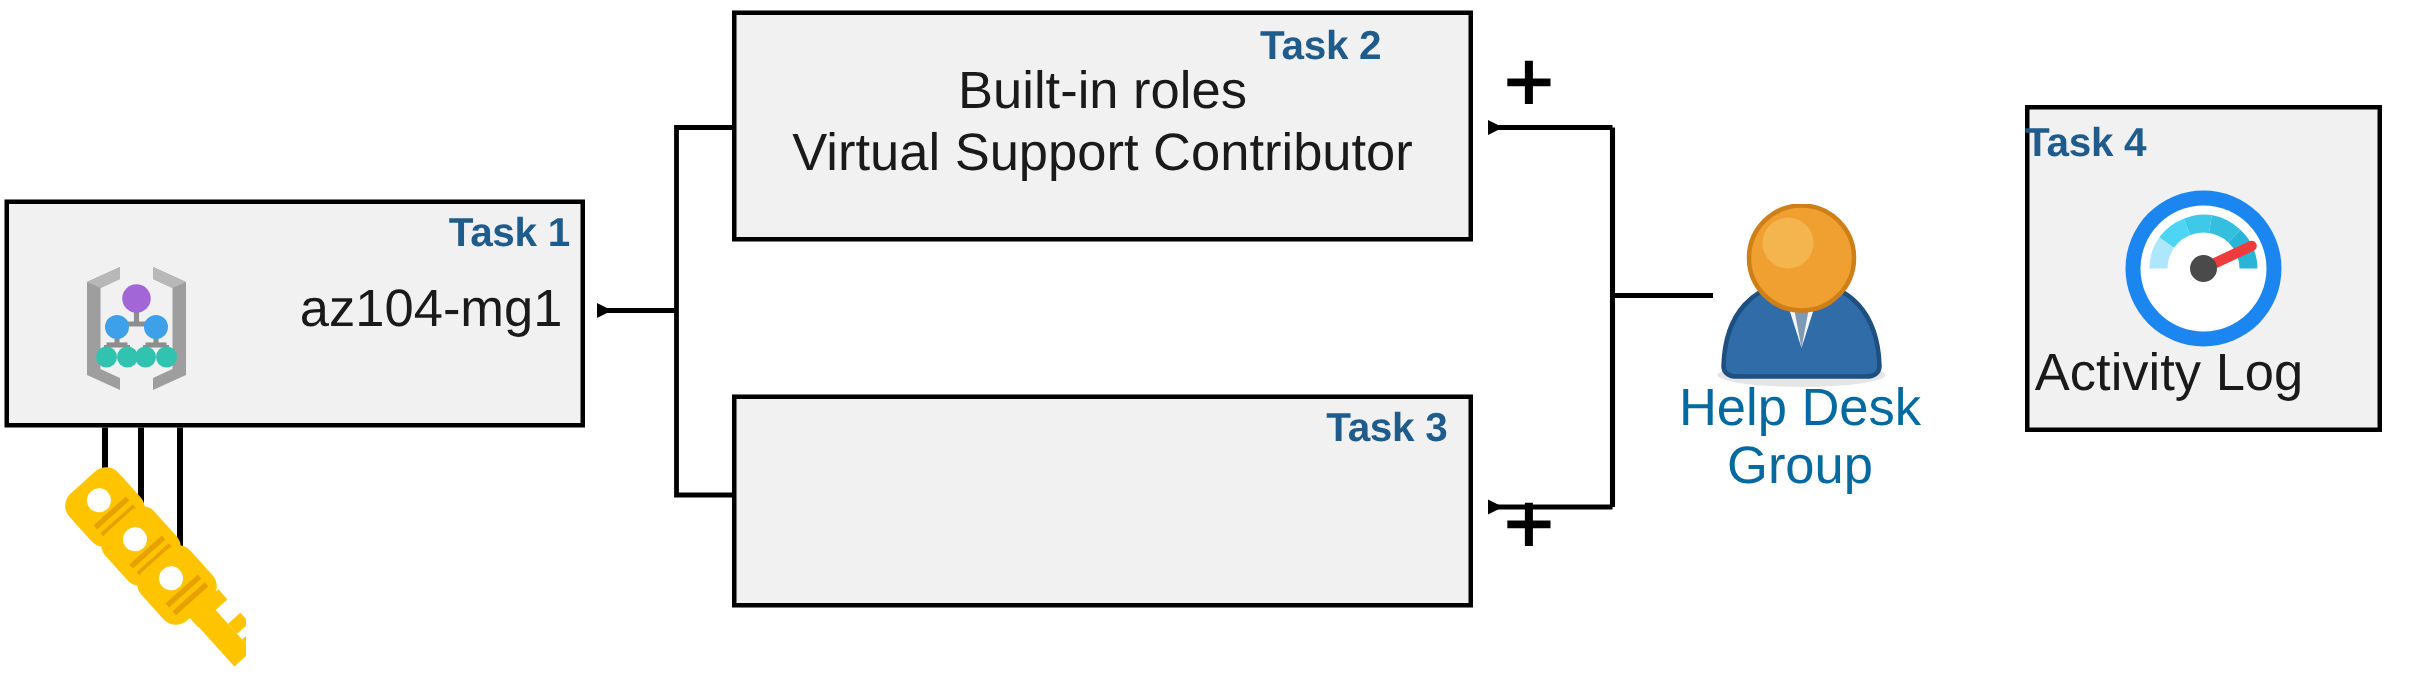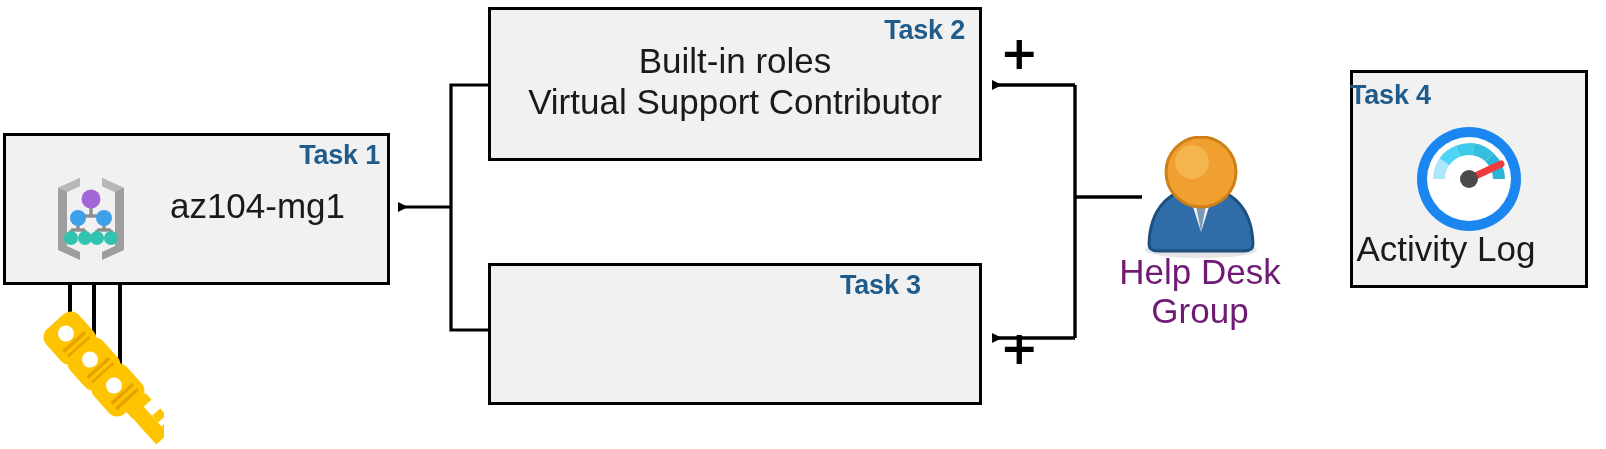--- a/index.html
+++ b/index.html
@@ -5,21 +5,21 @@
   html,body{margin:0;padding:0;background:#ffffff;}
   body{font-family:"Liberation Sans","DejaVu Sans",sans-serif;}
   #canvas{position:relative;width:1606px;height:449px;background:#ffffff;overflow:hidden;}
 
   .task-box{position:absolute;background:#f1f1f1;border:3px solid #000000;box-sizing:border-box;}
   .task-label{position:absolute;color:#1f5c8b;font-weight:bold;font-size:27px;letter-spacing:-0.2px;}
   .box-text{position:absolute;color:#1a1a1a;font-size:35px;line-height:1.18;text-align:center;white-space:pre-line;}
 
   .plus{position:absolute;color:#000000;font-size:46px;font-weight:bold;line-height:1;font-family:"DejaVu Sans",sans-serif;}
 
-  .caption{position:absolute;color:#701a75;font-size:35px;line-height:1.12;text-align:center;}
+  .caption{position:absolute;color:#0369a1;font-size:35px;line-height:1.12;text-align:center;}
 
   svg.layer{position:absolute;left:0;top:0;width:1606px;height:449px;overflow:visible;}
   svg.icon{position:absolute;}
 </style>
 </head>
 <body>
 
 <div id="canvas">
 
   <svg class="layer" viewBox="0 0 1606 449">
@@ -46,21 +46,21 @@
 
     <g>
       <line x1="70" y1="345" x2="70" y2="248" stroke="#000000" stroke-width="4" marker-end="url(#arrowU)"></line>
       <line x1="94" y1="372" x2="94" y2="248" stroke="#000000" stroke-width="4" marker-end="url(#arrowU)"></line>
       <line x1="120" y1="400" x2="120" y2="258" stroke="#000000" stroke-width="4" marker-end="url(#arrowU)"></line>
     </g>
   </svg>
 
   <div class="task-box" style="left:3px;top:133px;width:387px;height:152px;"></div>
   <div class="task-label" style="left:265px;top:140px;width:115px;text-align:right;">Task 1</div>
-  <div class="box-text" style="left:140px;top:185px;width:235px;">az104-mg1</div>
+  <div class="box-text" style="left:140px;top:185px;width:235px;text-align:right;">az104-mg1</div>
 
   <svg class="icon" style="left:48px;top:172px;width:86px;height:92px;" viewBox="0 0 86 92">
     <path d="M32,6 L10,16 L10,78 L32,88 L32,80 L19,74 L19,20 L32,14 Z" fill="#9e9e9e"></path>
     <path d="M32,6 L10,16 L19,20 L32,14 Z" fill="#b8b8b8"></path>
     <path d="M54,6 L76,16 L76,78 L54,88 L54,80 L67,74 L67,20 L54,14 Z" fill="#9e9e9e"></path>
     <path d="M54,6 L76,16 L67,20 L54,14 Z" fill="#b8b8b8"></path>
     <line x1="43" y1="30" x2="43" y2="44" stroke="#8d8d8d" stroke-width="3.4"></line>
     <line x1="30" y1="44" x2="56" y2="44" stroke="#8d8d8d" stroke-width="3.4"></line>
     <line x1="30" y1="44" x2="30" y2="58" stroke="#8d8d8d" stroke-width="3.4"></line>
     <line x1="56" y1="44" x2="56" y2="58" stroke="#8d8d8d" stroke-width="3.4"></line>
@@ -73,26 +73,26 @@
     <circle cx="43" cy="27" r="9.5" fill="#a266d6"></circle>
     <circle cx="30" cy="46" r="8" fill="#3ea0e8"></circle>
     <circle cx="56" cy="46" r="8" fill="#3ea0e8"></circle>
     <circle cx="23" cy="66" r="7" fill="#32c3b0"></circle>
     <circle cx="37" cy="66" r="7" fill="#32c3b0"></circle>
     <circle cx="49" cy="66" r="7" fill="#32c3b0"></circle>
     <circle cx="63" cy="66" r="7" fill="#32c3b0"></circle>
   </svg>
 
   <div class="task-box" style="left:488px;top:7px;width:494px;height:154px;"></div>
-  <div class="task-label" style="left:840px;top:15px;width:125px;text-align:right;">Task 2</div>
+  <div class="task-label" style="left:840px;top:15px;width:125px;">Task 2</div>
   <div class="box-text" style="left:492px;top:40px;width:486px;">Built-in roles
 Virtual Support Contributor</div>
 
   <div class="task-box" style="left:488px;top:263px;width:494px;height:142px;"></div>
-  <div class="task-label" style="left:840px;top:270px;width:125px;text-align:left;">Task 3</div>
+  <div class="task-label" style="left:840px;top:270px;width:125px;text-align:right;">Task 3</div>
 
   <div class="plus" style="left:1000px;top:30px;">+</div>
   <div class="plus" style="left:1000px;top:325px;">+</div>
 
   <svg class="icon" style="left:1128px;top:136px;width:146px;height:124px;" viewBox="0 0 146 124">
     <ellipse cx="73" cy="114" rx="56" ry="8" fill="#000000" opacity="0.10"></ellipse>
     <path d="M73,52 C40,52 22,74 21,108 C21,113 25,115 30,115 L116,115 C121,115 125,113 125,108 C124,74 106,52 73,52 Z" fill="#2f6ca8" stroke="#1d4f80" stroke-width="3"></path>
     <path d="M60,55 L73,96 L86,55 L79,50 L67,50 Z" fill="#f6f6f6"></path>
     <path d="M73,96 L67,64 L73,58 L79,64 Z" fill="#1c4c7c" opacity="0.55"></path>
     <circle cx="73" cy="36" r="35" fill="#f0a030" stroke="#cf7f18" stroke-width="3"></circle>

